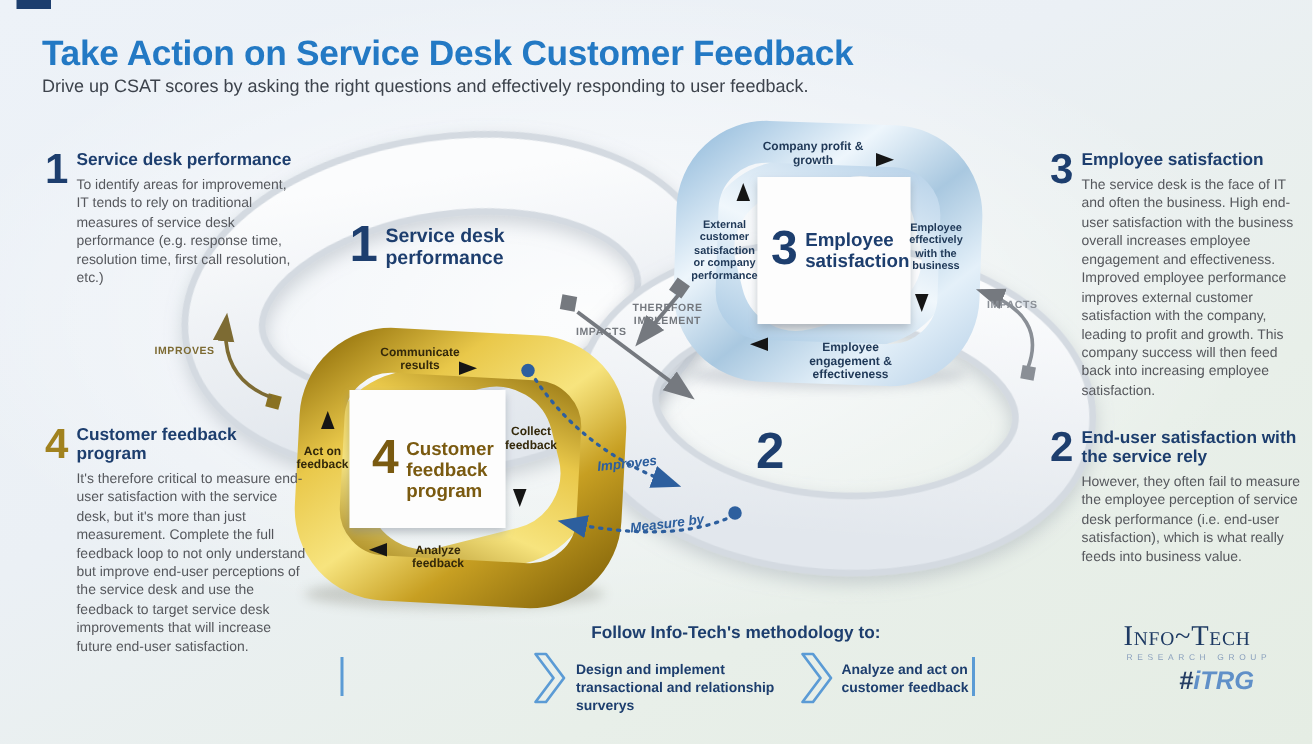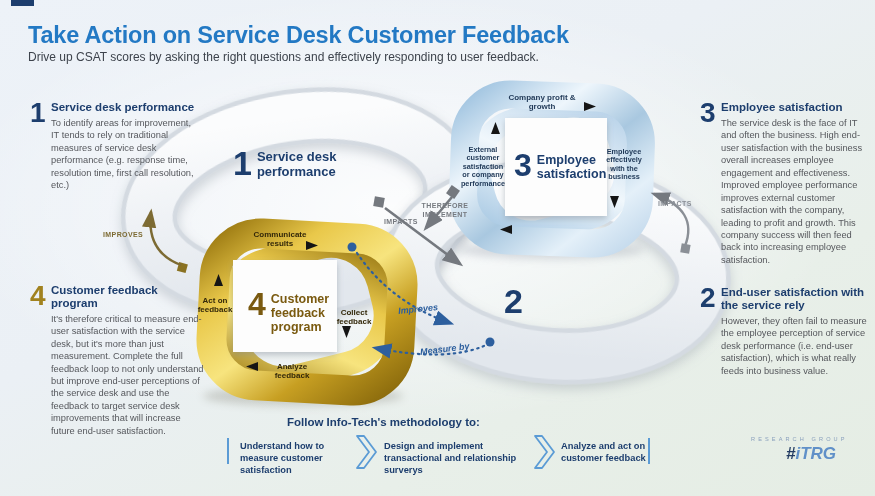--- a/index.html
+++ b/index.html
@@ -27,21 +27,21 @@
   .cycle-center{display:flex;gap:5px;z-index:2;}
   .cycle-center .cnum{font-size:32px;font-weight:bold;line-height:.8;}
   .cycle-center .ctxt{font-size:12.5px;font-weight:bold;line-height:1.12;}
   .gold-txt{color:#7a5a10;}
   .navy-txt{color:#1d3e6e;}
   .side-label{font-size:8px;font-weight:bold;color:#33280a;text-align:center;line-height:1.15;z-index:2;}
   .side-label.blue{color:#1f3857;}
   .side-label.tiny{font-size:7.3px;}
   .conn-label{font-size:7px;font-weight:bold;letter-spacing:.4px;z-index:2;text-align:center;line-height:1.25;}
   .dotted-label{font-size:9px;font-style:italic;font-weight:bold;color:#2d5f9e;z-index:2;}
-  .meth-head{font-size:11.5px;font-weight:bold;color:#1d3e6e;text-align:left;width:300px;z-index:2;}
+  .meth-head{font-size:11.5px;font-weight:bold;color:#1d3e6e;text-align:right;width:300px;z-index:2;}
   .meth-step{font-size:9.3px;font-weight:bold;color:#1d3e6e;line-height:1.3;z-index:2;}
   .meth-bar{width:2px;height:26px;background:#5b9bd5;z-index:2;}
   .logo-name{font-family:"Liberation Serif",serif;font-variant:small-caps;font-size:19px;color:#1e3a63;letter-spacing:.5px;z-index:2;}
   .logo-tag{font-size:5.6px;color:#8aa0bd;letter-spacing:3.1px;z-index:2;}
   .logo-itrg{font-size:17px;font-weight:bold;font-style:italic;z-index:2;}
   .logo-itrg .hash{color:#233c63;}
   .logo-itrg .blue{color:#6090c8;margin-top:20px;}
 </style>
 </head>
 <body>
@@ -204,48 +204,49 @@
   </div>
   <div class="abs loop-label" style="left:504px;top:288px;">
     <div class="lnum">2</div>
   </div>
 
   <div class="abs cycle-center" style="left:248px;top:292px;">
     <div class="cnum gold-txt">4</div>
     <div class="ctxt gold-txt" style="width:62px;">Customer feedback program</div>
   </div>
   <div class="abs side-label" style="left:240px;top:230px;width:80px;">Communicate results</div>
-  <div class="abs side-label" style="left:332px;top:308px;width:44px;">Collect feedback</div>
+  <div class="abs side-label" style="left:332px;top:283px;width:44px;">Collect feedback</div>
   <div class="abs side-label" style="left:262px;top:362px;width:60px;">Analyze feedback</div>
   <div class="abs side-label" style="left:194px;top:296px;width:42px;">Act on feedback</div>
 
   <div class="abs cycle-center" style="left:514px;top:153px;">
     <div class="cnum navy-txt">3</div>
     <div class="ctxt navy-txt" style="width:78px;">Employee satisfaction</div>
   </div>
   <div class="abs side-label blue" style="left:502px;top:93px;width:80px;">Company profit &amp; growth</div>
   <div class="abs side-label blue tiny" style="left:600px;top:148px;width:48px;">Employee effectively with the business</div>
+  <div class="abs side-label blue" style="left:524px;top:227px;width:86px;">Employee engagement &amp; effectiveness</div>
   <div class="abs side-label blue tiny" style="left:460px;top:146px;width:46px;">External customer satisfaction or company performance</div>
 
   <div class="abs conn-label" style="left:103px;top:231px;color:#7d6b33;">IMPROVES</div>
   <div class="abs conn-label" style="left:384px;top:218px;color:#75797f;">IMPACTS</div>
   <div class="abs conn-label" style="left:420px;top:202px;width:50px;color:#75797f;">THEREFORE IMPLEMENT</div>
   <div class="abs conn-label" style="left:658px;top:200px;color:#8a8f96;">IMPACTS</div>
   <div class="abs dotted-label" style="left:398px;top:304px;transform:rotate(-6deg);">Improves</div>
   <div class="abs dotted-label" style="left:420px;top:344px;transform:rotate(-7deg);">Measure by</div>
 
   <div class="abs meth-head" style="left:287px;top:416px;">Follow Info-Tech's methodology to:</div>
   <div class="abs meth-bar" style="left:227px;top:438px;"></div>
-  <div class="abs meth-step" style="left:240px;top:440px;width:112px;">Understand how to measure customer satisfaction</div>
   <svg class="abs txt" style="left:355px;top:434px;" width="24" height="36" viewBox="0 0 24 36">
     <path d="M2,2 L9,2 L21,18 L9,34 L2,34 L14,18 Z" fill="none" stroke="#5b9bd5" stroke-width="1.8" stroke-linejoin="round"></path>
   </svg>
   <div class="abs meth-step" style="left:384px;top:440px;width:142px;">Design and implement transactional and relationship surverys</div>
   <svg class="abs txt" style="left:533px;top:434px;" width="24" height="36" viewBox="0 0 24 36">
     <path d="M2,2 L9,2 L21,18 L9,34 L2,34 L14,18 Z" fill="none" stroke="#5b9bd5" stroke-width="1.8" stroke-linejoin="round"></path>
   </svg>
   <div class="abs meth-step" style="left:561px;top:440px;width:106px;">Analyze and act on customer feedback</div>
   <div class="abs meth-bar" style="left:648px;top:438px;"></div>
 
+  <div class="abs logo-name" style="left:749px;top:414px;">Info~Tech</div>
   <div class="abs logo-tag" style="left:751px;top:436px;">RESEARCH GROUP</div>
   <div class="abs logo-itrg" style="left:786px;top:444px;"><span class="hash">#</span><span class="blue">iTRG</span></div>
 
 </div>
 
 </body></html>

